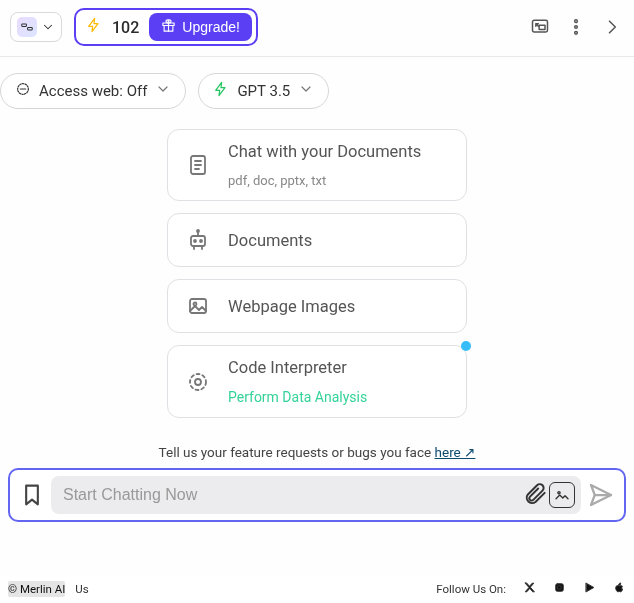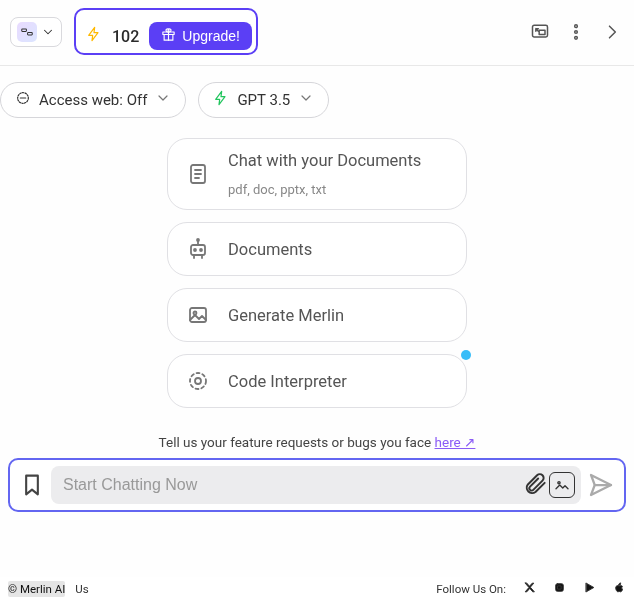--- a/index.html
+++ b/index.html
@@ -38,21 +38,21 @@
     font-size: 12px;
   }
   .brand-chip svg { width: 14px; height: 14px; }
 
   .credits-chip {
     display: flex;
     align-items: center;
     gap: 10px;
     border: 2px solid #5b3ff5;
     border-radius: 10px;
-    padding: 12px 4px 3px 10px;
+    padding: 3px 4px 3px 10px;
     background: #fff;
   }
   .credits-chip .bolt { color: #ffb900; }
   .credits-chip .count { font-size: 16px; font-weight: 500; color: #2b2b2b; }
   .upgrade-btn {
     display: flex; align-items: center; gap: 6px;
     background: #5b3ff5;
     color: #fff;
     border-radius: 8px;
     padding: 5px 12px;
@@ -95,21 +95,21 @@
   .cards {
     display: flex;
     flex-direction: column;
     gap: 12px;
     align-items: center;
     padding: 4px 0;
   }
   .card {
     width: 300px;
     border: 1px solid #e0e0e4;
-    border-radius: 20px;
+    border-radius: 12px;
     padding: 12px 16px;
     display: flex;
     align-items: center;
     gap: 16px;
     background: #fff;
     cursor: pointer;
     position: relative;
   }
   .card .icon-box {
     width: 28px; height: 28px;
@@ -130,21 +130,21 @@
     border-radius: 50%;
   }
 
   
   .feedback {
     text-align: center;
     font-size: 13.5px;
     color: #444;
     padding: 22px 0 8px;
   }
-  .feedback a { color: #8b5cf6; text-decoration: underline; }
+  .feedback a { color: #0c4a6e; text-decoration: underline; }
 
   
   .composer {
     margin: 0 8px;
     display: flex;
     align-items: center;
     gap: 5px;
     border: 2px solid #6366f1;
     border-radius: 10px;
     padding: 6px 8px;
@@ -340,34 +340,35 @@
 
   <div class="card">
     <span class="icon-box">
       <svg viewBox="0 0 24 24">
           <rect x="4" y="5" width="16" height="14" rx="2"></rect>
           <circle cx="9" cy="10" r="1.5"></circle>
           <path d="M4 17l5-5 4 4 3-3 4 4"></path>
         </svg>
     </span>
     <div class="txt">
-      <span class="title">Generate Merlin</span>
+      <span class="title">Webpage Images</span>
     </div>
   </div>
 
   <div class="card">
     <span class="notif-dot"></span>
     <span class="icon-box">
       <svg viewBox="0 0 24 24">
           <circle cx="12" cy="12" r="8" style="stroke-dasharray:3 3"></circle>
           <circle cx="12" cy="12" r="3"></circle>
         </svg>
     </span>
     <div class="txt">
       <span class="title">Code Interpreter</span>
+      <span class="subtitle green">Perform Data Analysis</span>
     </div>
   </div>
 
 </div>
 
 <div class="feedback">
   <span>Tell us your feature requests or bugs you face </span>
   <a href="#">here ↗</a>
 </div>
 

